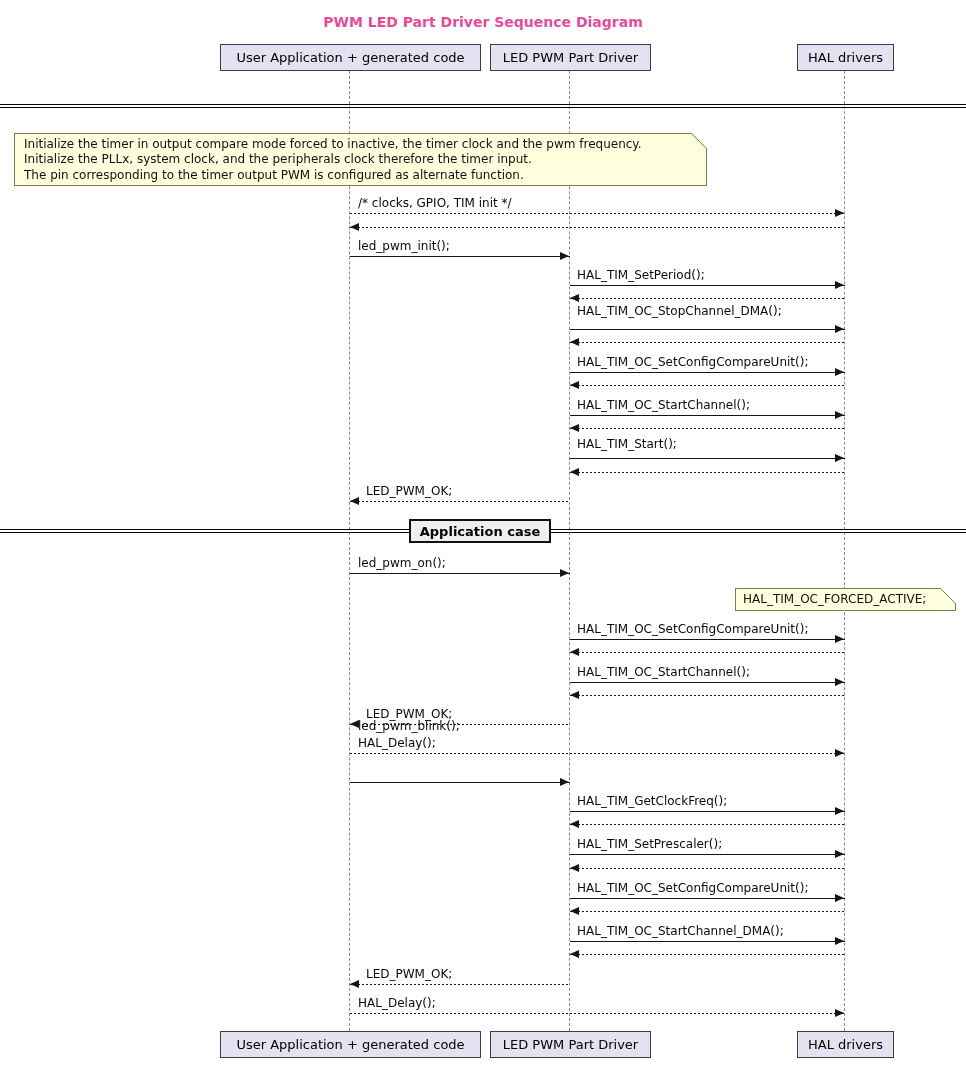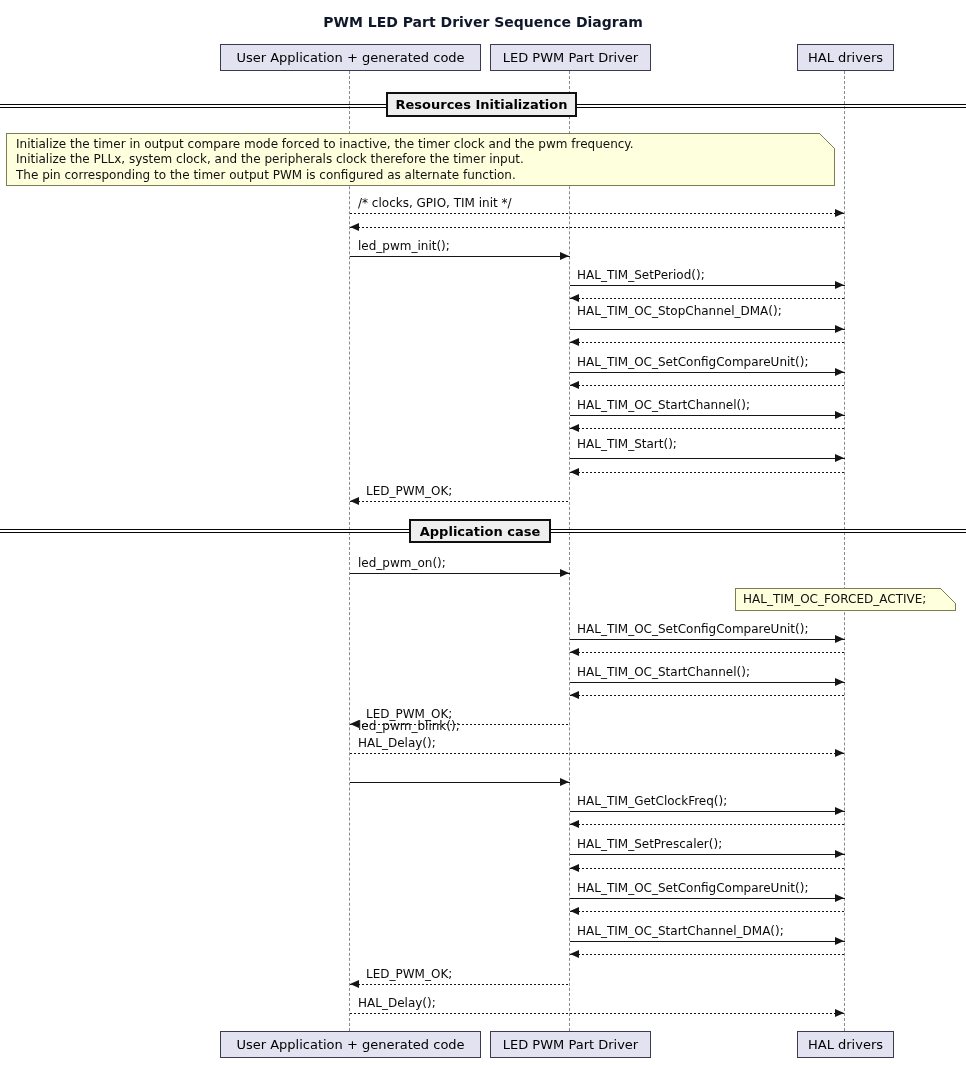--- a/index.html
+++ b/index.html
@@ -1,19 +1,19 @@
 <!DOCTYPE html>
 <html><head>
 <meta charset="utf-8">
 <style>
   html,body { margin:0; padding:0; background:#ffffff; }
   .stage { position:relative; width:966px; height:1065px; background:#ffffff;
            font-family:"DejaVu Sans","Liberation Sans",sans-serif; color:#111; overflow:hidden; }
   .title { position:absolute; left:0; top:14px; width:966px; text-align:center;
-           font-size:14px; font-weight:bold; color:#0f172a; }
+           font-size:14px; font-weight:bold; color:#ec4899; }
   .lifeline { position:absolute; top:71px; height:960px; width:0; border-left:1px dashed #8a8a8a; }
   .pbox { position:absolute; height:27px; background:#E2E2F0; border:1px solid #3b3b4f;
           box-sizing:border-box; display:flex; align-items:center; justify-content:center;
           font-size:13px; color:#000; white-space:nowrap; }
   .divline { position:absolute; left:0; width:966px; height:1px; background:#050505; }
   .divbox { position:absolute; background:#EEEEEE; border:2px solid #101010; box-sizing:border-box;
             display:flex; align-items:center; justify-content:center; font-size:13px;
             font-weight:bold; color:#000; white-space:nowrap; }
   .note { position:absolute; background:#FEFFDD; border:1px solid #7d7d52; box-sizing:border-box;
           font-size:12px; color:#111; }
@@ -37,23 +37,22 @@
   <div class="lifeline" style="left:349px"></div>
   <div class="lifeline" style="left:569px"></div>
   <div class="lifeline" style="left:844px"></div>
 
   <div class="pbox" style="left:220px; top:44px; width:261px">User Application + generated code</div>
   <div class="pbox" style="left:490px; top:44px; width:161px">LED PWM Part Driver</div>
   <div class="pbox" style="left:797px; top:44px; width:97px">HAL drivers</div>
 
   <div class="divline" style="top:104px"></div>
   <div class="divline" style="top:107px"></div>
-  <div class="divbox" style="left:386px; top:92px; width:191px; height:25px">Resources Initialization</div>
 
-  <div class="note note1" style="left:6px; top:133px; width:829px; height:53px">
+  <div class="note note1" style="left:14px; top:133px; width:693px; height:53px">
     <svg class="fold" width="16" height="16" viewBox="0 0 16 16">
       <polygon points="0,0 16,0 16,16" fill="#ffffff"></polygon>
       <path d="M0,0 L16,16" stroke="#7d7d52" stroke-width="1" fill="none"></path>
     </svg>
     <div>Initialize the timer in output compare mode forced to inactive, the timer clock and the pwm frequency.</div>
     <div>Initialize the PLLx, system clock, and the peripherals clock therefore the timer input.</div>
     <div>The pin corresponding to the timer output PWM is configured as alternate function.</div>
   </div>
 
   <div class="mlabel" style="left:358px; top:196px">/* clocks, GPIO, TIM init */</div>

